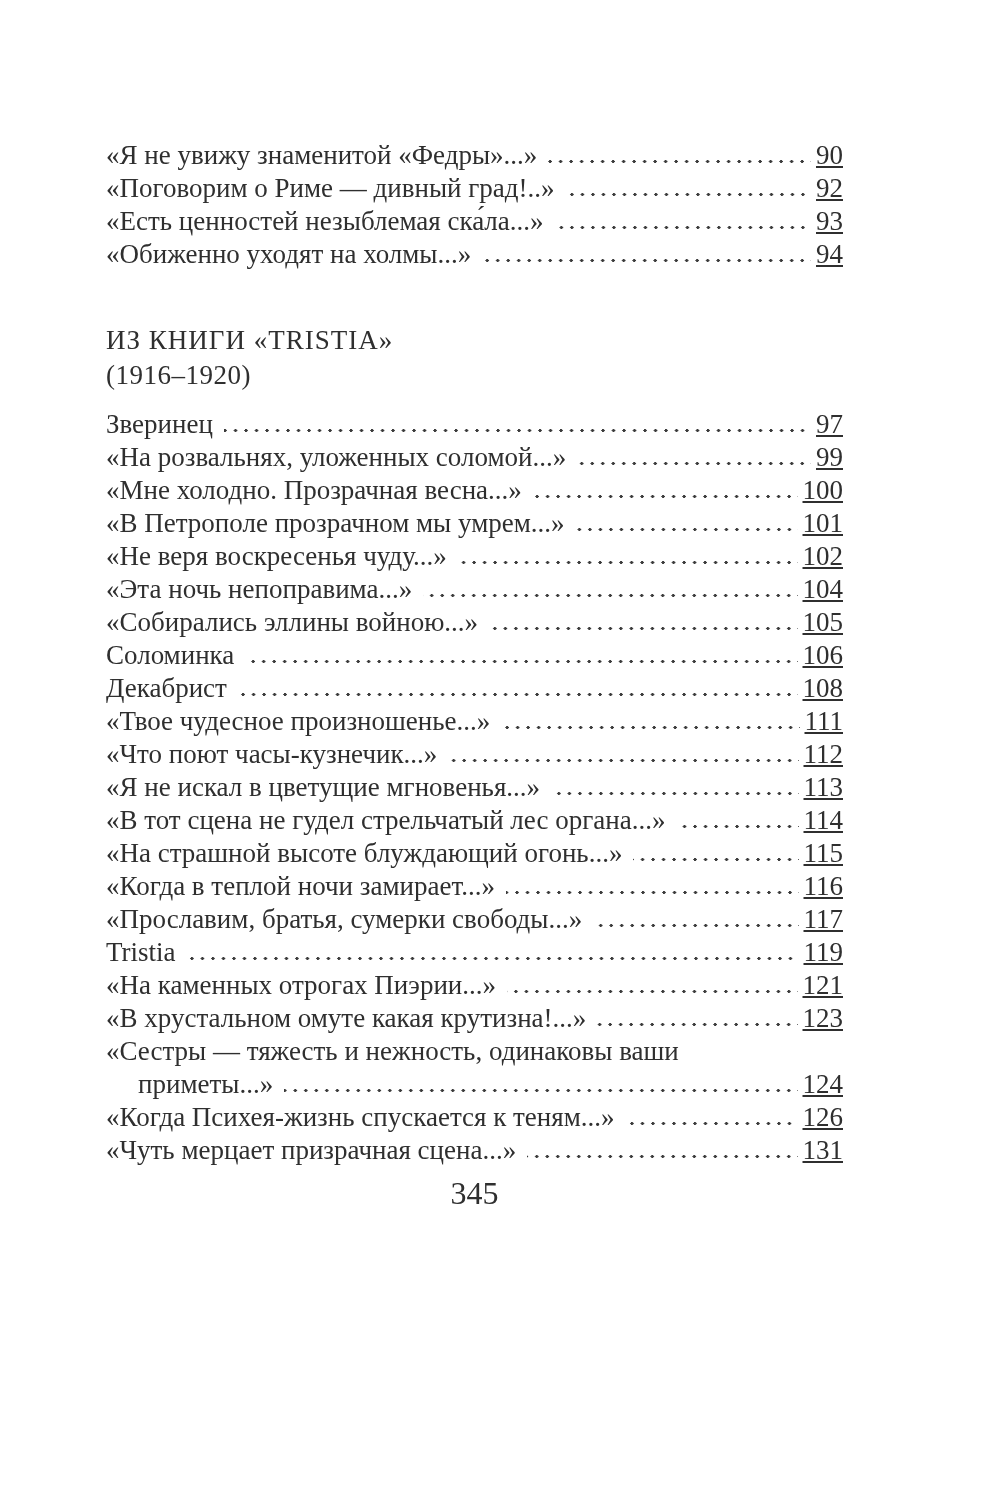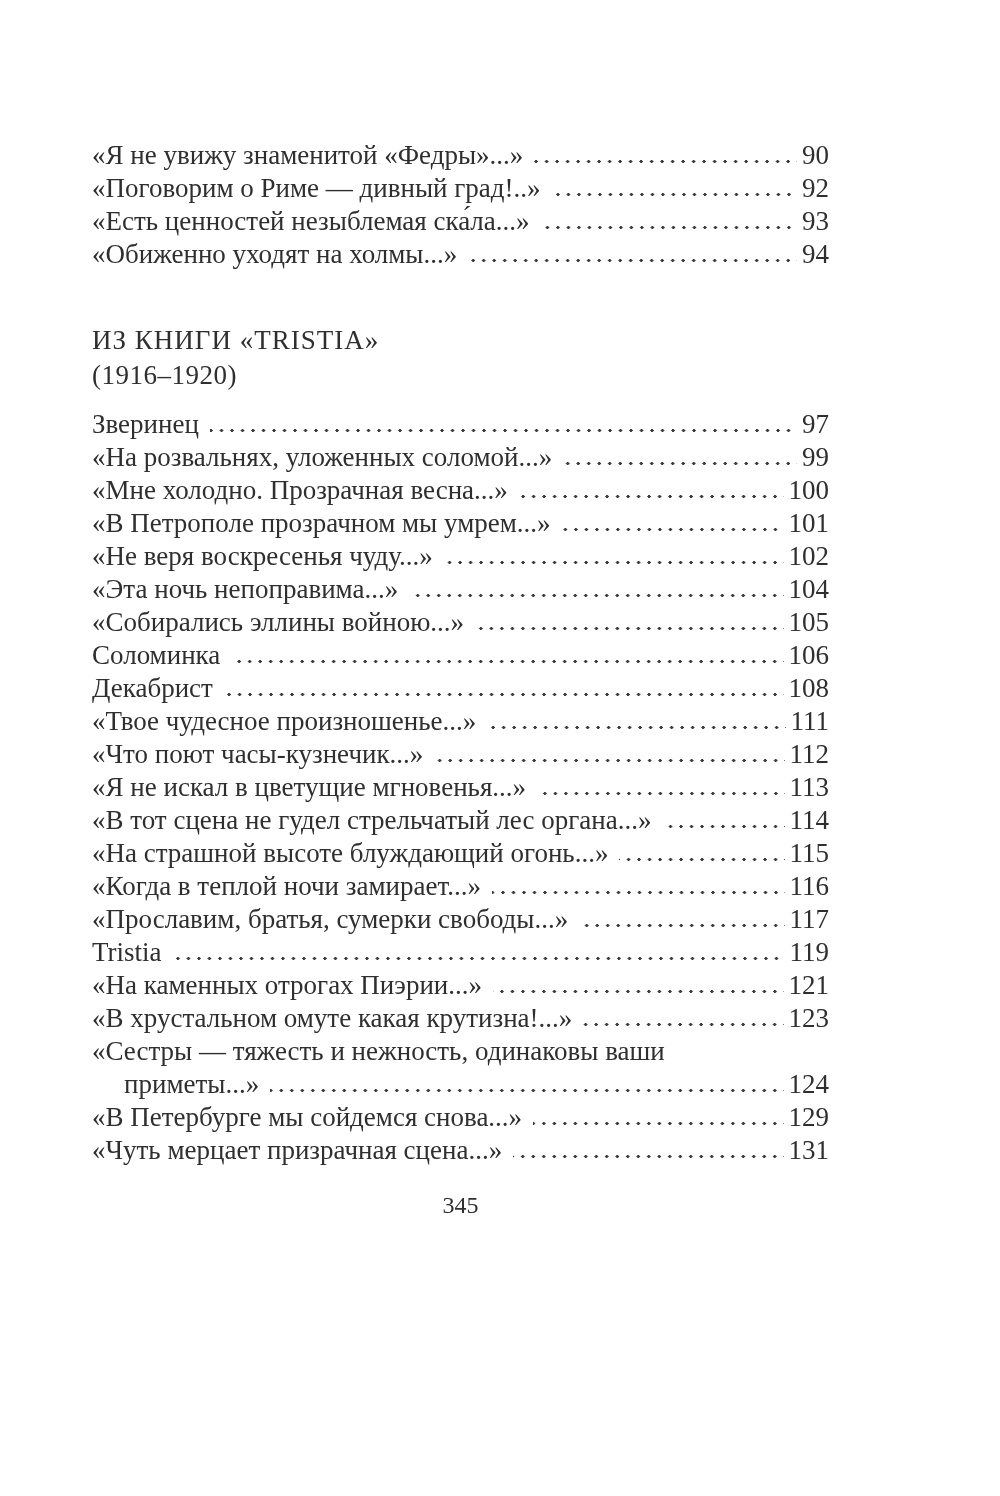--- a/index.html
+++ b/index.html
@@ -12,21 +12,21 @@
     overflow: hidden;
   }
   .page {
     position: relative;
     width: 1000px;
     height: 1496px;
     background: #ffffff;
   }
   .content {
     position: absolute;
-    left: 92px;
+    left: 106px;
     top: 139px;
     width: 737px;
     font-size: 27px;
     line-height: 33px;
   }
   .toc-list { width: 100%; }
   .toc-row {
     display: flex;
     align-items: baseline;
     height: 33px;
@@ -40,33 +40,34 @@
     height: 5px;
     margin: 0 5px 0 11px;
     background-image: radial-gradient(circle at 2px 2.5px, #3b3b3b 1.5px, rgba(0,0,0,0) 1.7px);
     background-size: 10.5px 5px;
     background-repeat: repeat-x;
     background-position: right bottom;
   }
   .toc-page {
     flex: 0 0 auto;
     text-align: left;
+    text-decoration: underline;
   }
   .section-heading-block {
     margin-top: 52px;
     margin-bottom: 0;
     line-height: 35px;
   }
   .section-heading-line1 { letter-spacing: 1px; }
   .section-heading-line2 { letter-spacing: 0.5px; }
   .section-list { margin-top: 15px; }
   .footer-pagenum {
-    margin-top: 22px;
+    margin-top: 10px;
     text-align: center;
-    font-size: 24px;
+    font-size: 32px;
     line-height: 33px;
   }
 </style>
 </head>
 <body>
 
 <div class="page">
   <div class="content">
 
     <div class="toc-list" id="pre-list">
@@ -196,23 +197,23 @@
         <div class="toc-row">
     <span class="toc-title">«Сестры — тяжесть и нежность, одинаковы ваши</span>
 
   </div>
         <div class="toc-row cont">
     <span class="toc-title">приметы...»</span>
     <span class="dot-leader"></span>
     <span class="toc-page">124</span>
   </div>
         <div class="toc-row">
-    <span class="toc-title">«В Петербурге мы сойдемся снова...»</span>
-    <span class="dot-leader"></span>
-    <span class="toc-page">129</span>
+    <span class="toc-title">«Когда Психея-жизнь спускается к теням...»</span>
+    <span class="dot-leader"></span>
+    <span class="toc-page">126</span>
   </div>
         <div class="toc-row">
     <span class="toc-title">«Чуть мерцает призрачная сцена...»</span>
     <span class="dot-leader"></span>
     <span class="toc-page">131</span>
   </div>
       </div>
 
     <div class="footer-pagenum">345</div>
 

